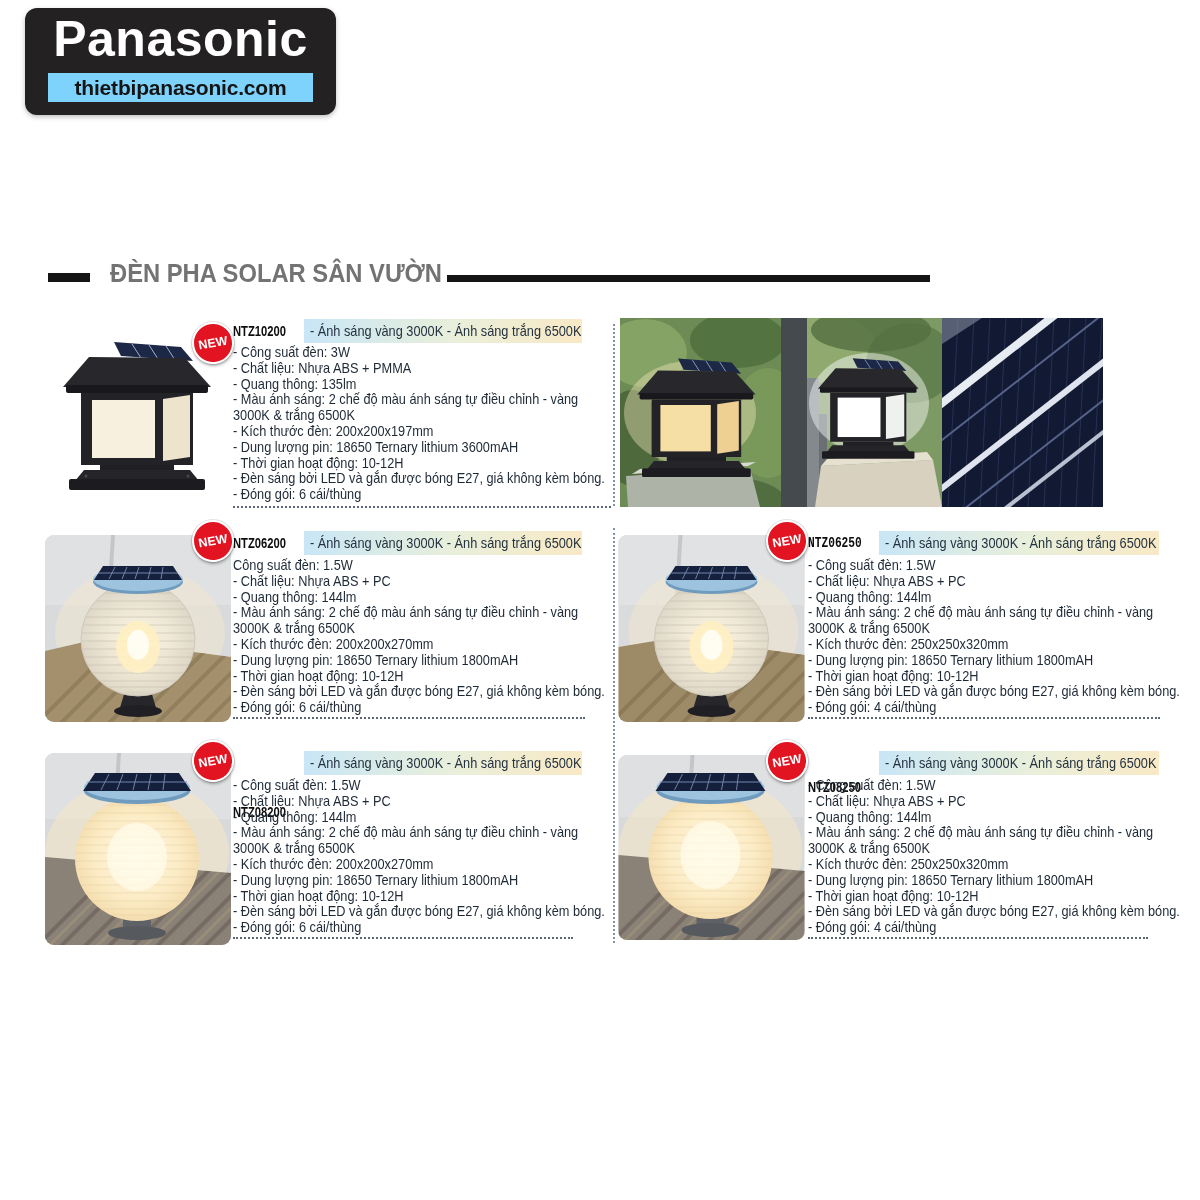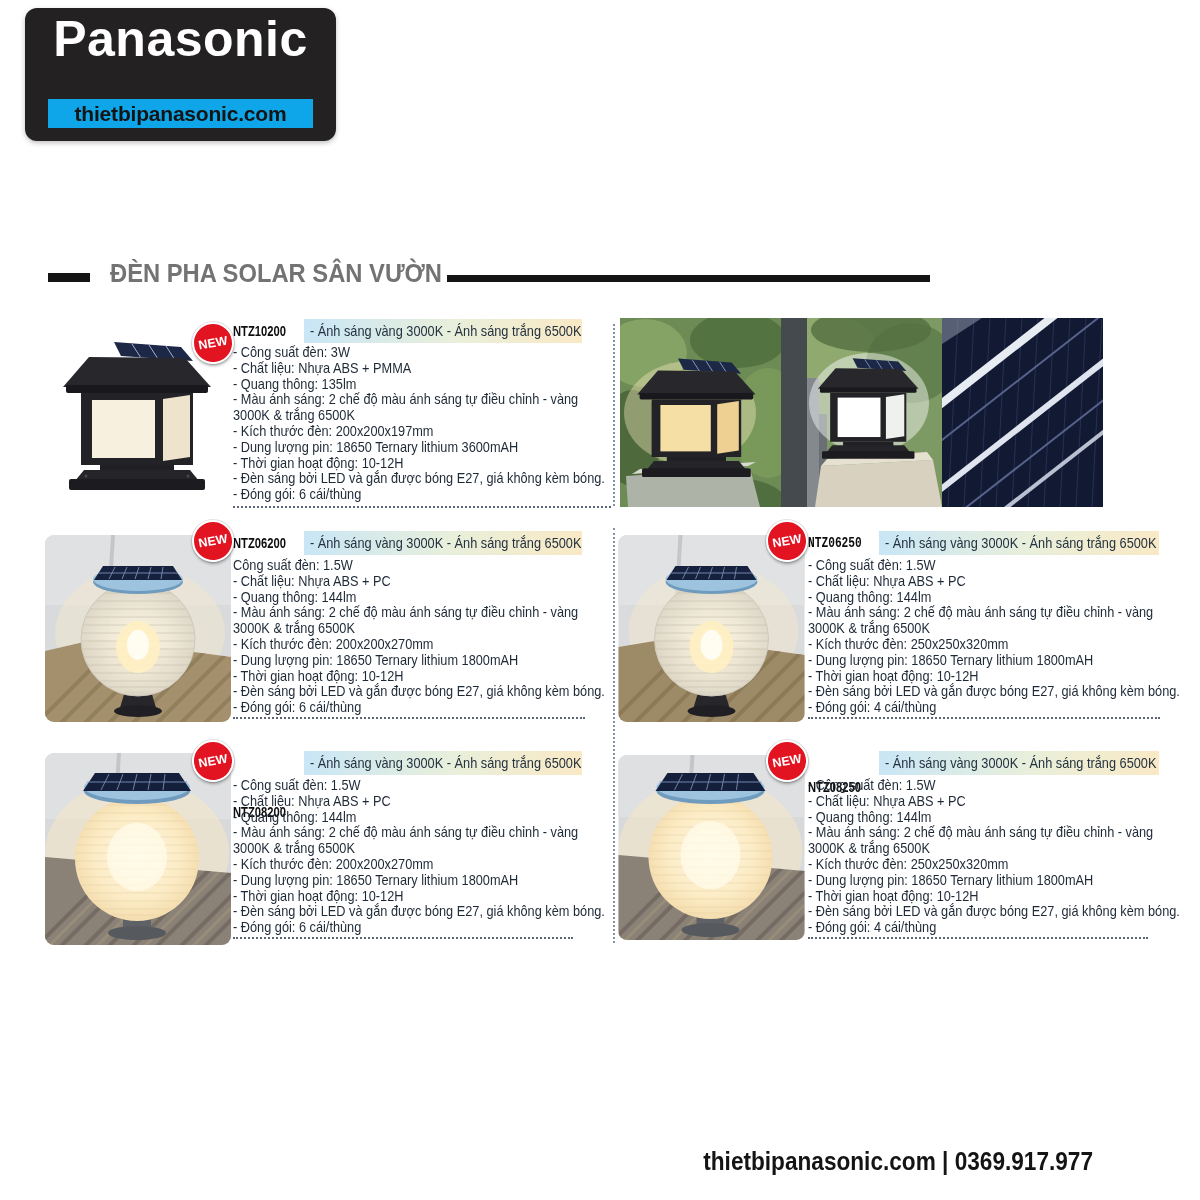--- a/index.html
+++ b/index.html
@@ -1,24 +1,24 @@
 <!DOCTYPE html>
 <html><head>
 <meta charset="utf-8">
 <style>
   html,body{margin:0;padding:0;background:#fff;}
   .page{position:relative;width:1200px;height:1200px;background:#ffffff;overflow:hidden;
         font-family:"Liberation Sans", sans-serif;}
 
   
-  .logo{position:absolute;left:25px;top:8px;width:311px;height:133px;background:#242122;
+  .logo{position:absolute;left:25px;top:8px;width:311px;height:107px;background:#242122;
         border-radius:12px;box-shadow:0 2px 5px rgba(0,0,0,.25);}
   .logo-brand{position:absolute;top:2px;left:0;right:0;text-align:center;color:#fff;
         font-weight:bold;font-size:50px;letter-spacing:.5px;}
-  .logo-site-box{position:absolute;left:23px;right:23px;bottom:13px;height:29px;background:#0ea5e9;
+  .logo-site-box{position:absolute;left:23px;right:23px;bottom:13px;height:29px;background:#7dd3fc;
         display:flex;align-items:center;justify-content:center;}
   .logo-site{font-weight:bold;font-size:21px;color:#141414;letter-spacing:-.2px;}
 
   
   .sec-bar-left{position:absolute;left:48px;top:273px;width:42px;height:9px;background:#141414;}
   .sec-title{position:absolute;left:110px;top:259px;font-size:25px;font-weight:bold;color:#737373;white-space:nowrap;}
   .sec-title span{display:inline-block;transform:scaleX(.95);transform-origin:left center;}
   .sec-bar-right{position:absolute;left:447px;top:275px;width:483px;height:7px;background:#141414;}
 
   
@@ -504,15 +504,14 @@
       <div class="spec-line">- Quang thông: 144lm</div>
       <div class="spec-line">- Màu ánh sáng: 2 chế độ màu ánh sáng tự điều chỉnh - vàng 3000K &amp; trắng 6500K</div>
       <div class="spec-line">- Kích thước đèn: 250x250x320mm</div>
       <div class="spec-line">- Dung lượng pin: 18650 Ternary lithium 1800mAH</div>
       <div class="spec-line">- Thời gian hoạt động: 10-12H</div>
       <div class="spec-line">- Đèn sáng bởi LED và gắn được bóng E27, giá không kèm bóng.</div>
       <div class="spec-line">- Đóng gói: 4 cái/thùng</div>
     </div>
   <div class="dotline" style="left:808px;top:937px;width:340px;"></div>
 
-  <div class="footer"><span>thietbipanasonic.com | 0369.917.977</span></div>
 
 </div>
 
 </body></html>

